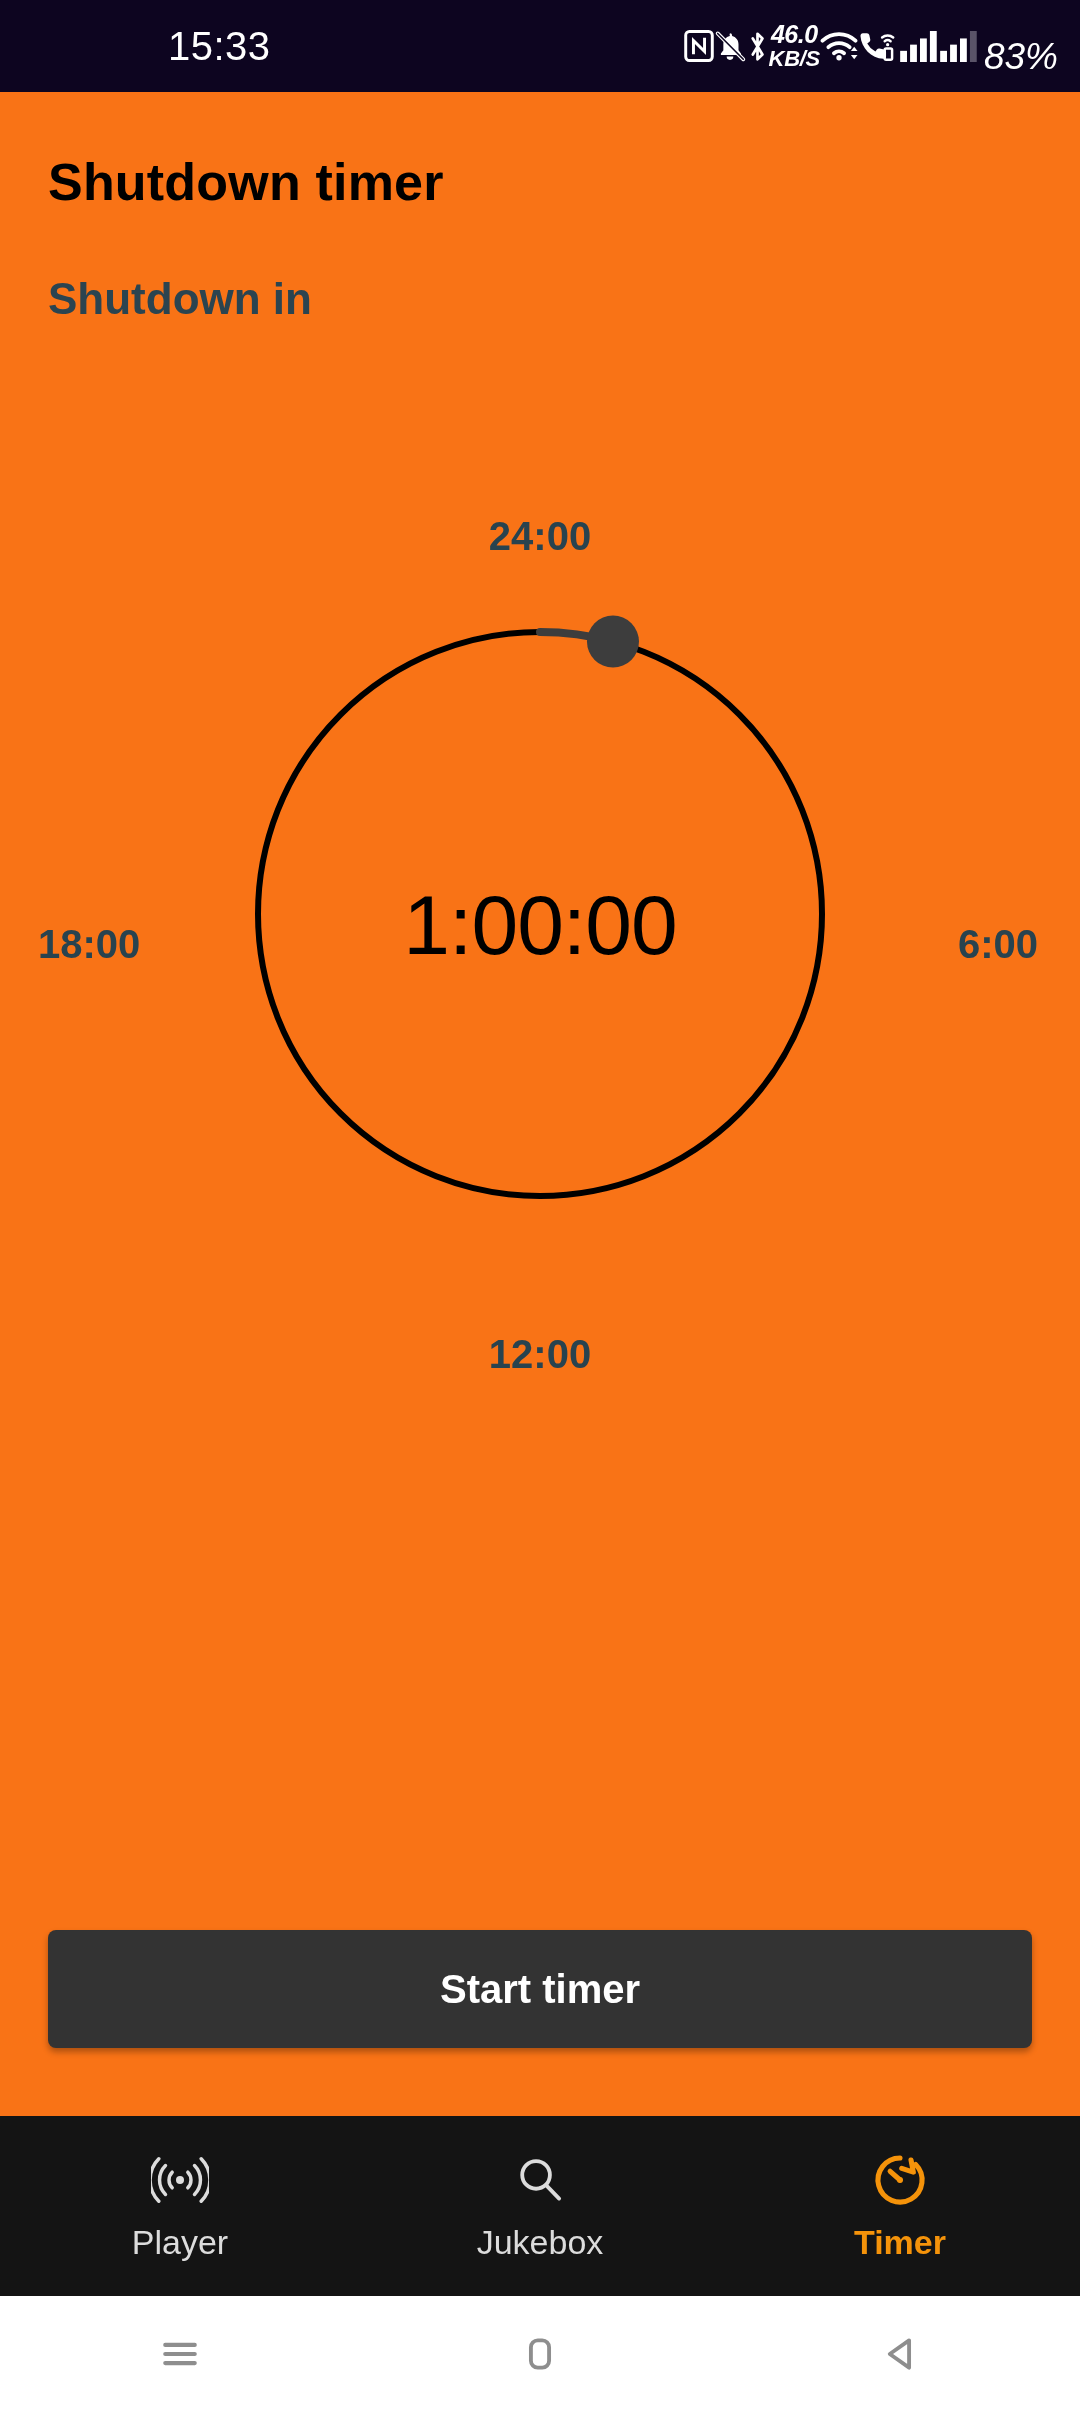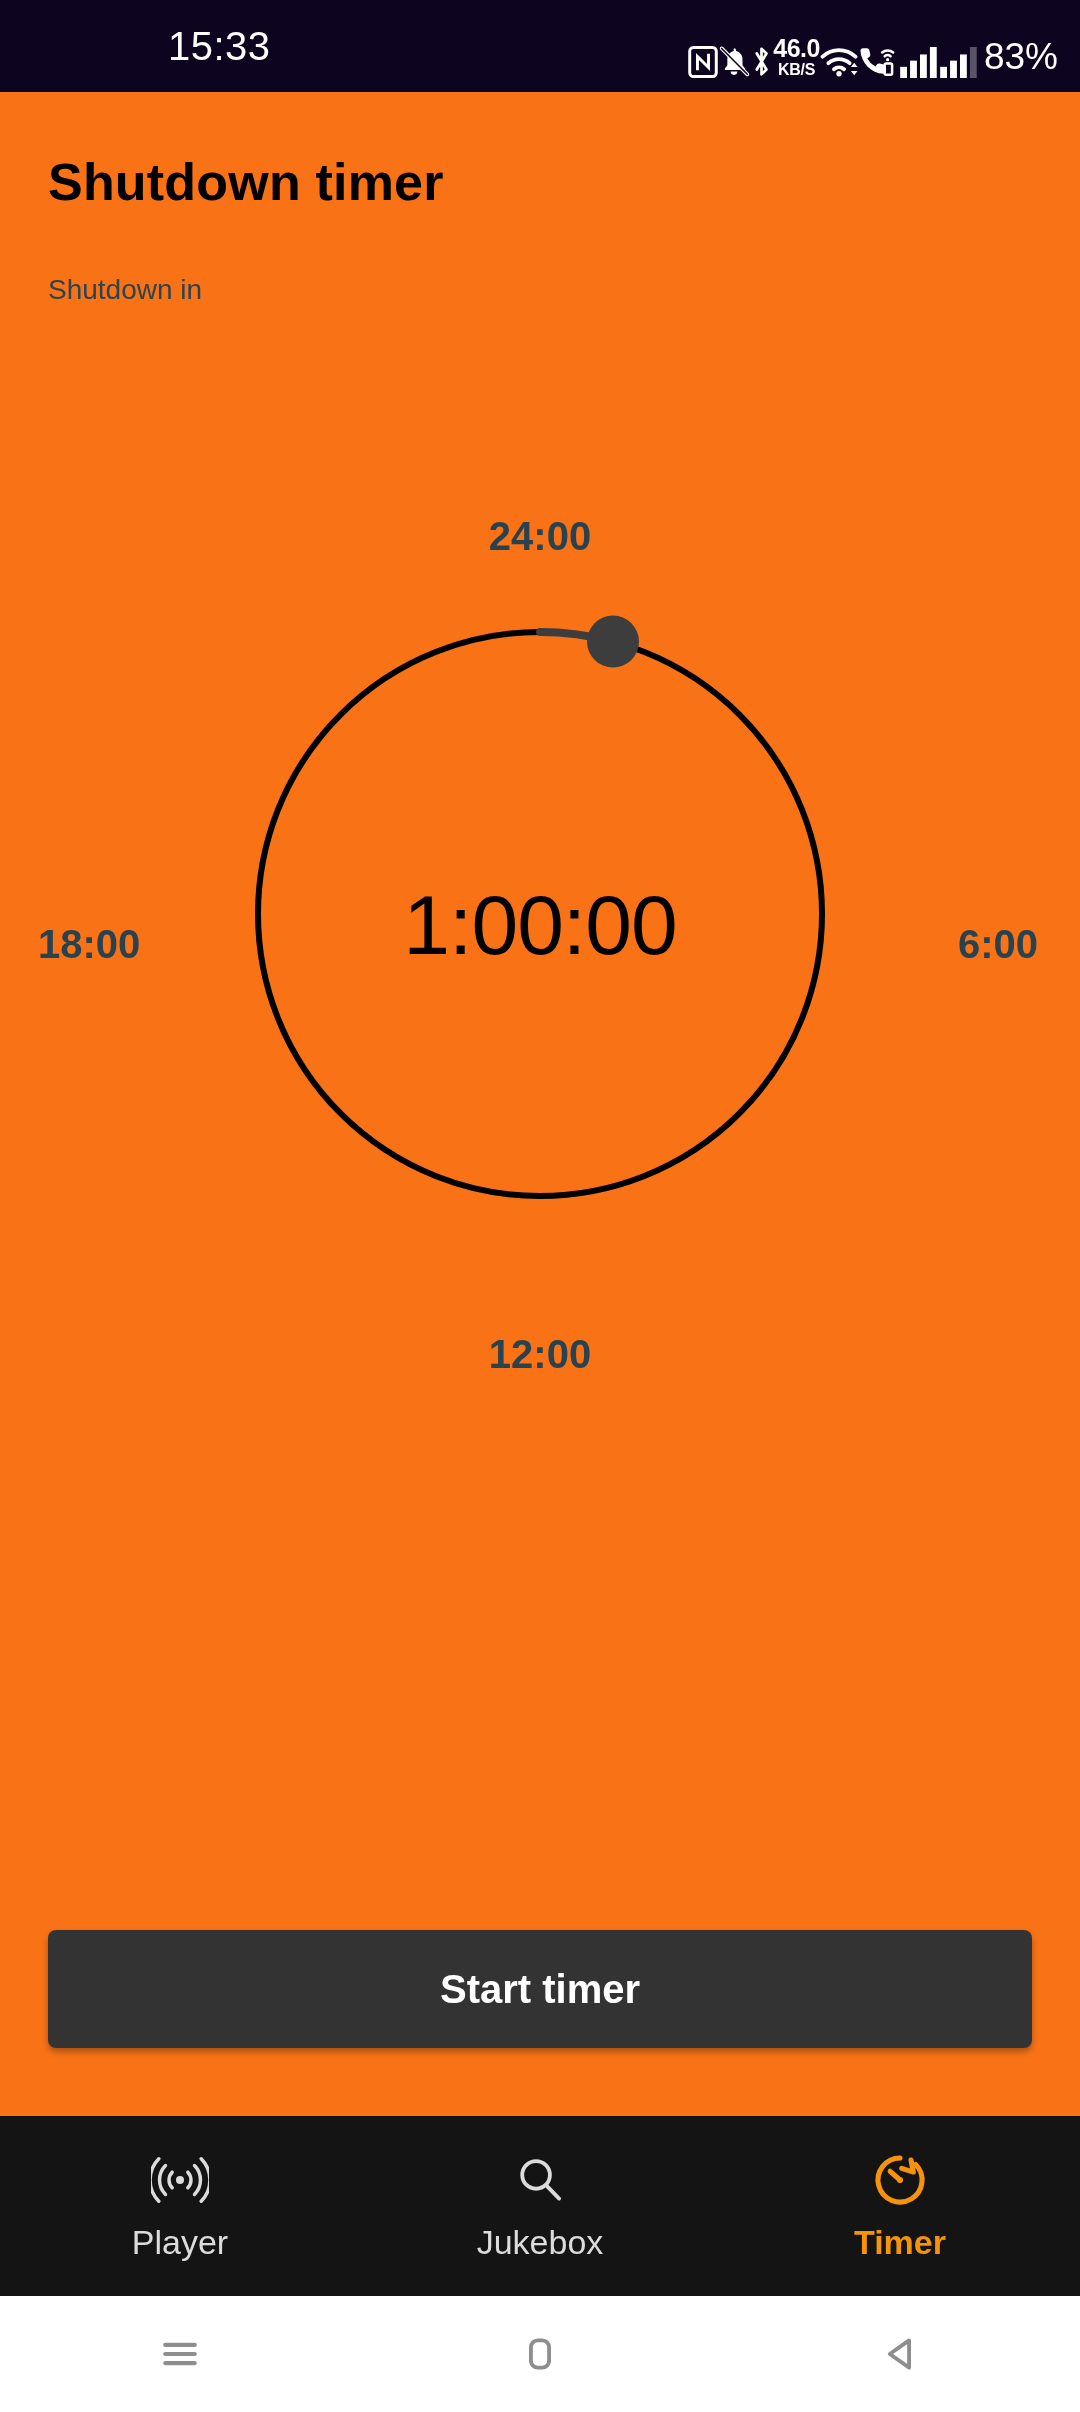--- a/index.html
+++ b/index.html
@@ -16,43 +16,43 @@
     position:absolute; left:0; top:0; width:1080px; height:92px;
     background:#0d0520; color:#ffffff;
     display:flex; align-items:center;padding-left:30px;
   }
   .sb-clock {
     position:absolute; left:168px; top:50%; transform:translateY(-50%);
     font-size:40px; font-weight:400; letter-spacing:0.5px; color:#fff;
   }
   .sb-right {
     position:absolute; right:22px; top:50%; transform:translateY(-50%);
-    display:flex; align-items:flex-end; 
+    display:flex; align-items:center; font-style:italic;
   }
   .sb-icon { display:flex; align-items:center; justify-content:center; }
   .sb-net {
     display:flex; flex-direction:column; align-items:center;
     line-height:1; color:#fff;
   }
   .sb-net .n1 { font-size:25px; font-weight:700; letter-spacing:-0.5px; }
-  .sb-net .n2 { font-size:16px; font-weight:700; letter-spacing:-0.3px; margin-top:1px; }
+  .sb-net .n2 { font-size:22px; font-weight:700; letter-spacing:-0.3px; margin-top:1px; }
   .sb-batt { font-size:37px; font-weight:400; color:#fff; margin-left:4px;margin-top:22px; }
 
   
   .app {
     position:absolute; left:0; top:92px; width:1080px; height:2024px;
     background:#f97316;
   }
   .page-title {
     position:absolute; left:48px; top:60px;
     font-size:52px; font-weight:700; color:#000000; letter-spacing:0.2px;
   }
   .page-sub {
     position:absolute; left:48px; top:182px;
-    font-size:28px; font-weight:400; color:#2b4450;
+    font-size:44px; font-weight:700; color:#2b4450;
   }
 
   
   .dial-wrap {
     position:absolute; left:0; top:330px; width:1080px; height:900px;
   }
   .dial-label {
     position:absolute; font-size:40px; font-weight:700; color:#28434f;
     white-space:nowrap;
   }

